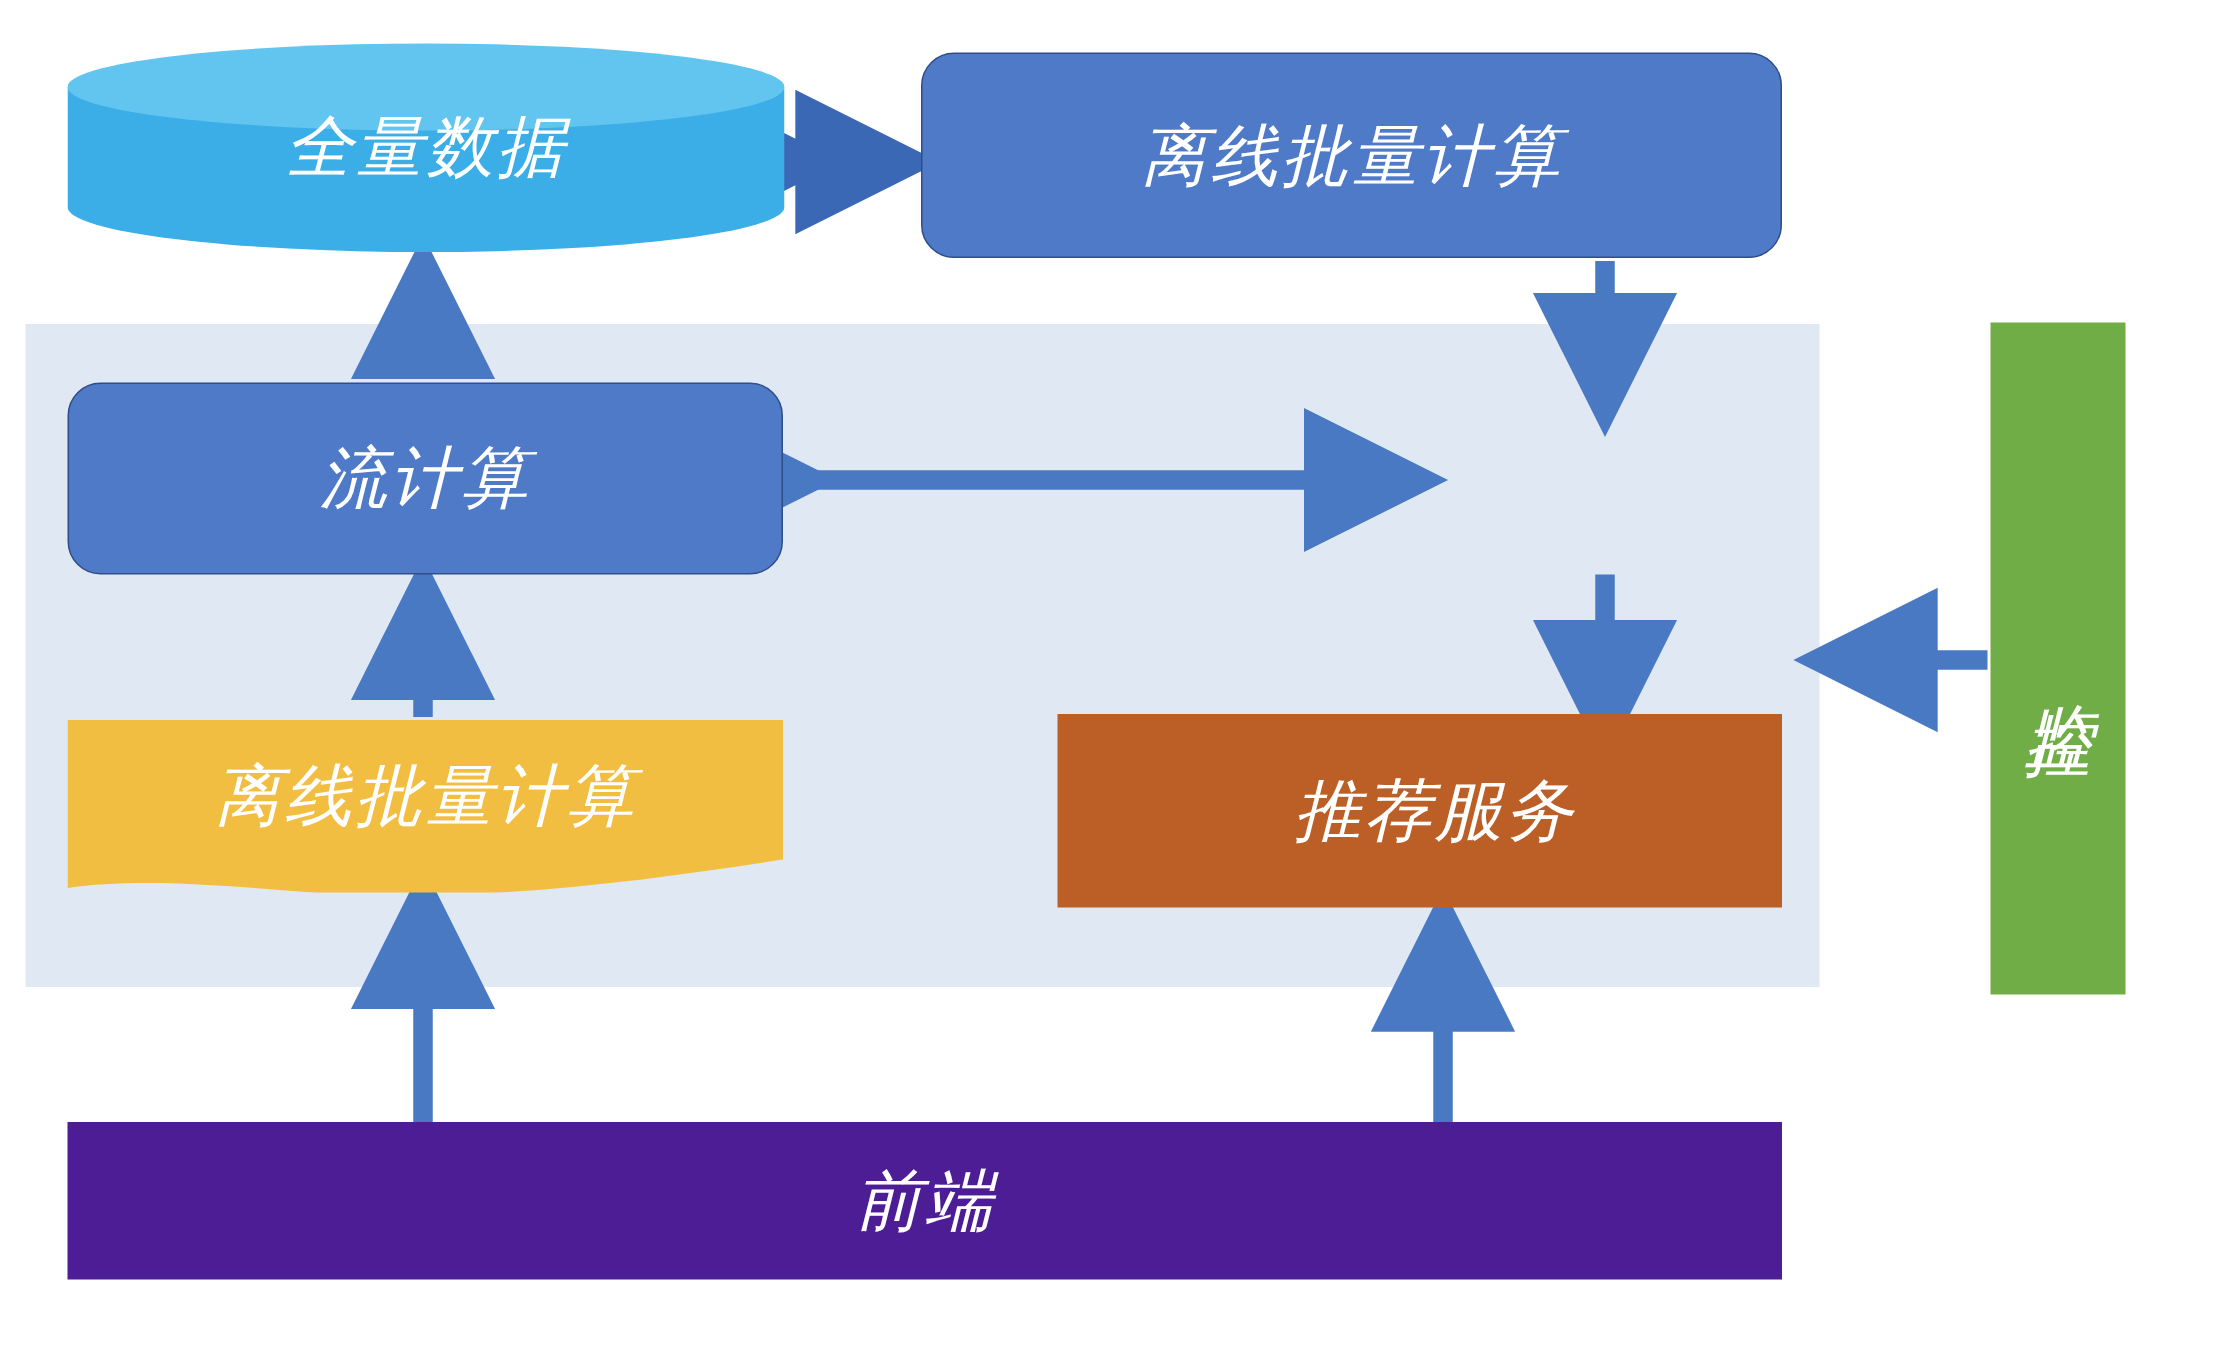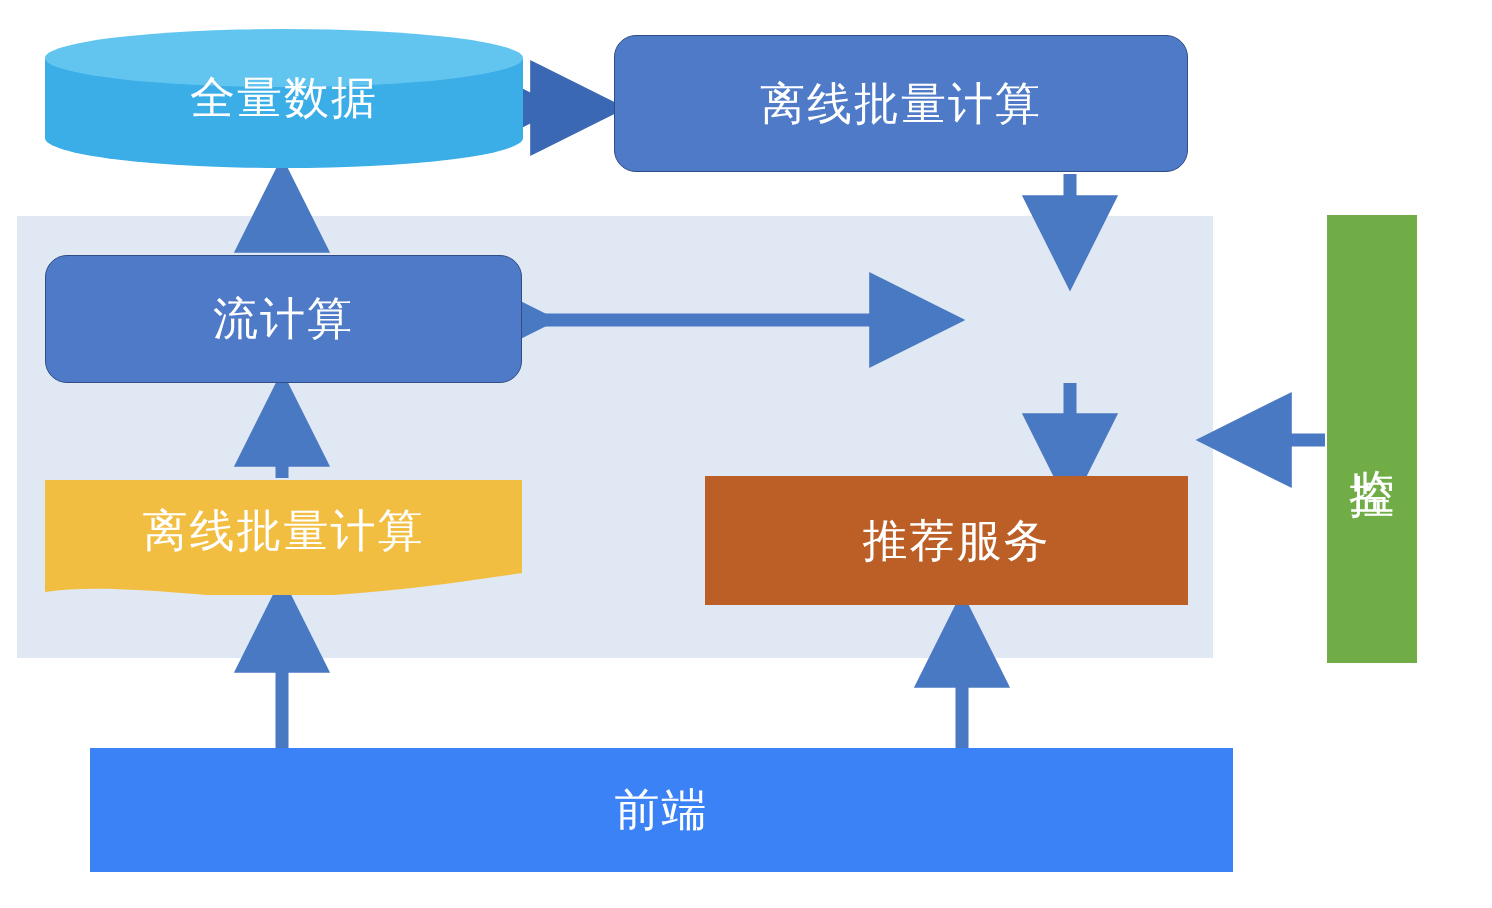--- a/index.html
+++ b/index.html
@@ -1,18 +1,18 @@
 <!DOCTYPE html>
 <html><head>
 <meta charset="utf-8">
 <style>
   html,body{margin:0;padding:0;background:#ffffff;}
   body{width:1492px;height:908px;position:relative;overflow:hidden;
        font-family:"Liberation Sans","DejaVu Sans",sans-serif;}
-  .stage{position:absolute;inset:0;width:1492px;height:908px;}
+  .stage{position:absolute;inset:0;width:1492px;height:908px;font-style:italic;}
 
   .node{position:absolute;box-sizing:border-box;display:flex;
         align-items:center;justify-content:center;color:#ffffff;}
   .label{color:#ffffff;line-height:1.1;white-space:nowrap;
          text-align:center;font-weight:400;}
 
   
   .region{position:absolute;background:#DFE8F3;}
 
   
@@ -123,17 +123,17 @@
   </div>
 
   <div class="node rect" style="left:705px;top:476px;width:483px;height:129px;background:#BC5F27;padding-left:20px;">
     <div class="label">推荐服务</div>
   </div>
 
   <div class="node vert" style="left:1327px;top:215px;width:90px;height:448px;">
     <div class="label">监控</div>
   </div>
 
-  <div class="node rect" style="left:45px;top:748px;width:1143px;height:124px;background:#3b82f6;margin-left:45px;">
+  <div class="node rect" style="left:45px;top:748px;width:1143px;height:105px;background:#4c1d95;">
     <div class="label">前端</div>
   </div>
 
 </div>
 
 </body></html>

